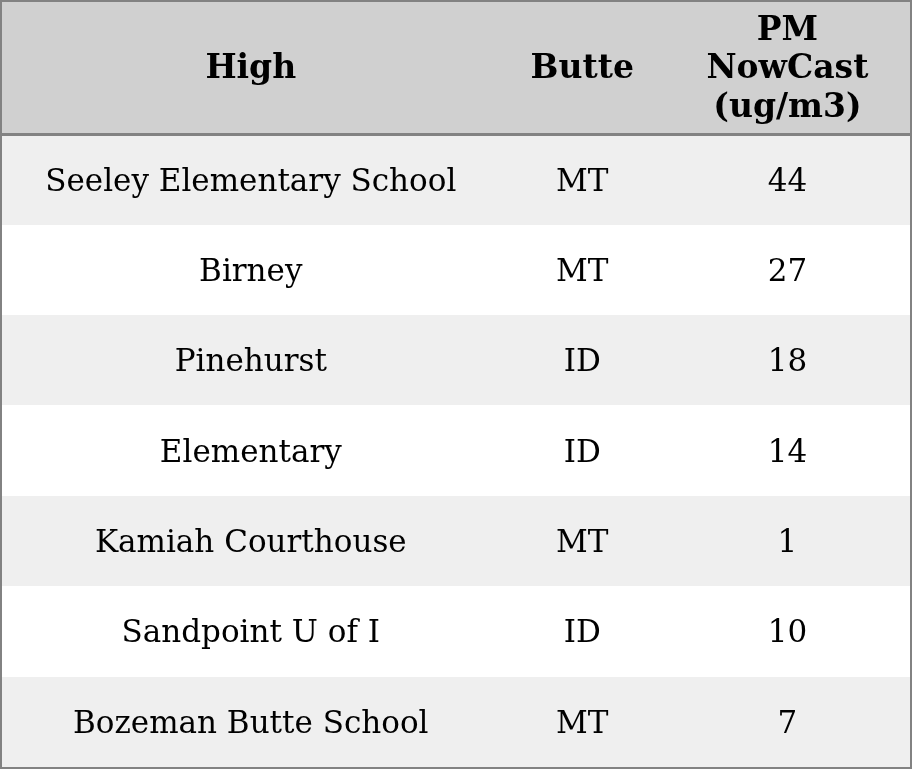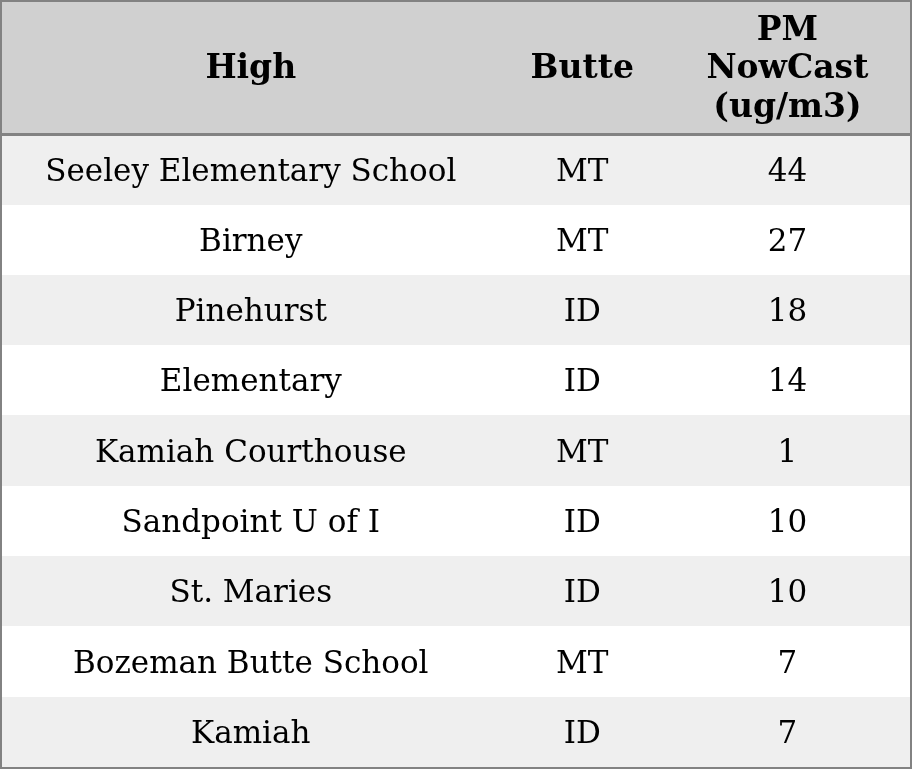--- a/index.html
+++ b/index.html
@@ -100,29 +100,19 @@
         <td>Kamiah Courthouse</td>
         <td>MT</td>
         <td>1</td>
       </tr>
       <tr>
         <td>Sandpoint U of I</td>
         <td>ID</td>
         <td>10</td>
       </tr>
       <tr>
-        <td>St. Maries</td>
-        <td>ID</td>
-        <td>10</td>
-      </tr>
-      <tr>
         <td>Bozeman Butte School</td>
         <td>MT</td>
-        <td>7</td>
-      </tr>
-      <tr>
-        <td>Kamiah</td>
-        <td>ID</td>
         <td>7</td>
       </tr>
     </tbody>
   </table>
 </div>
 
 </body></html>

